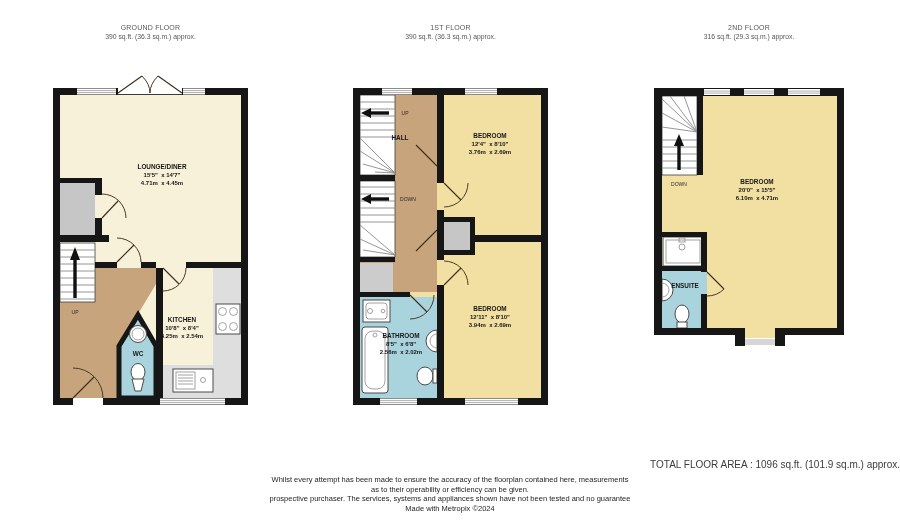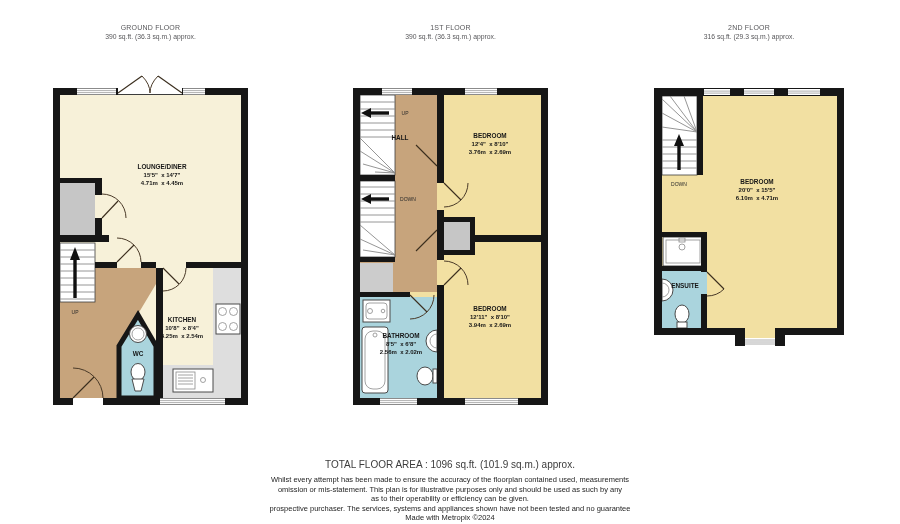--- a/index.html
+++ b/index.html
@@ -17,21 +17,21 @@
   .tread{stroke:#8a8a8a;stroke-width:.9;fill:none;}
   .stairbox{fill:#ffffff;stroke:#3c3c3c;stroke-width:.8;}
   .fix{fill:#ffffff;stroke:#4a4a4a;stroke-width:1;}
   .fix2{fill:none;stroke:#8a8a8a;stroke-width:.8;}
   .door{fill:none;stroke:#4a3a28;stroke-width:1;}
   .leaf{stroke:#3a2d1d;stroke-width:1.1;}
   .win{fill:#ffffff;}
   .winline{stroke:#9a9a9a;stroke-width:.8;}
   .arrow{stroke:#101010;stroke-width:3.4;}
   .ahead{fill:#101010;}
-  .footer-total{position:absolute;left:0;top:459px;width:900px;text-align:center;
+  .footer-total{position:absolute;left:0;top:459px;width:900px;text-align:right;
                 font-size:10px;color:#3c3c3c;}
   .footer-disc{position:absolute;left:0;top:475px;width:900px;text-align:center;
                font-size:7.5px;line-height:9.6px;color:#1e1e1e;}
 </style>
 </head>
 <body>
 
 <div class="floor-header" style="left:53px;top:23px;width:195px;">
   <div class="t">GROUND FLOOR</div>
   <div class="a">390 sq.ft. (36.3 sq.m.) approx.</div>
@@ -296,18 +296,17 @@
 
   <text class="slabel" x="25" y="98">DOWN</text>
   <text class="rlabel" x="103" y="96">BEDROOM</text>
   <text class="rdim" x="103" y="104">20'0"  x 15'5"</text>
   <text class="rdim" x="103" y="112">6.10m  x 4.71m</text>
   <text class="rlabel" x="31" y="200">ENSUITE</text>
 </svg>
 
 <div class="footer-total">TOTAL FLOOR AREA : 1096 sq.ft. (101.9 sq.m.) approx.</div>
 <div class="footer-disc">
-  <div>Whilst every attempt has been made to ensure the accuracy of the floorplan contained used, measurements</div>
-  <div>omission or mis-statement. This plan is for illustrative purposes only and should be used as such by any</div>
+  <div>Whilst every attempt has been made to ensure the accuracy of the floorplan contained here, measurements</div>
   <div>as to their operability or efficiency can be given.</div>
   <div>prospective purchaser. The services, systems and appliances shown have not been tested and no guarantee</div>
   <div>Made with Metropix ©2024</div>
 </div>
 
 </body></html>

